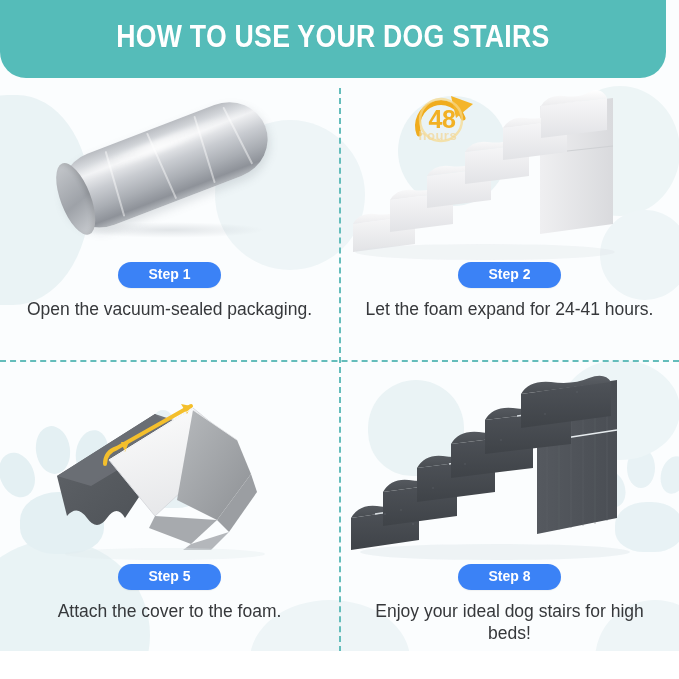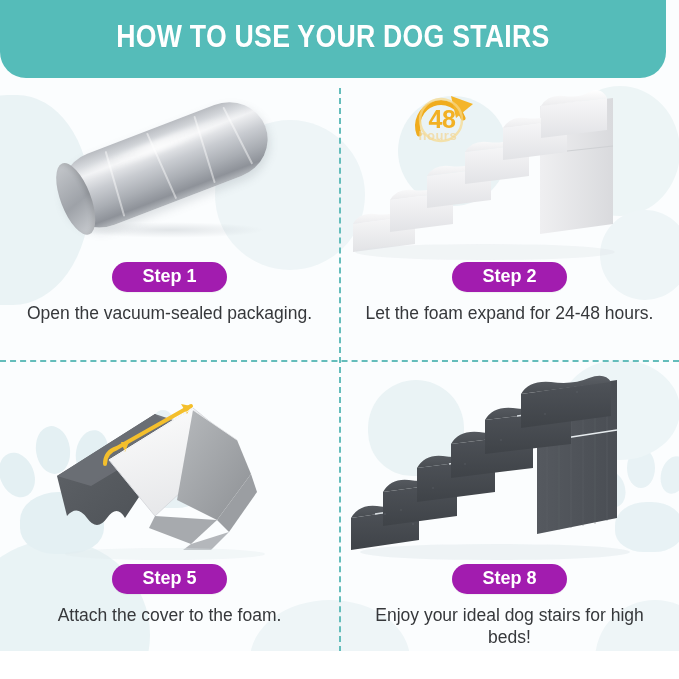--- a/index.html
+++ b/index.html
@@ -89,23 +89,23 @@
 
   .art {
     position: relative;
     width: 330px;
     height: 178px;
     margin-top: 4px;
   }
   .cell-3 .art, .cell-4 .art { height: 196px; margin-top: 6px; }
 
   .badge {
-    background: #a21caf;
+    background: #3b82f6;
     color: #ffffff;
-    font-size: 18px;
+    font-size: 14px;
     font-weight: bold;
     border-radius: 18px;
     padding: 5px 30px 6px 30px;
     line-height: 1.05;
     box-shadow: 0 1px 1px rgba(0,0,0,0.05);
   }
   .caption {
     margin-top: 10px;
     color: #36383b;
     font-size: 17.5px;
@@ -333,21 +333,21 @@
             <path d="M158 44 Q165 32 181 34 Q197 36 206 30 Q217 24 222 36 L158 44 Z" fill="url(#foamTop)"></path>
 
             <path d="M196 22 L262 14 L262 46 L196 54 Z" fill="url(#foamFront)"></path>
             <path d="M196 22 Q203 10 219 12 Q235 14 244 8 Q256 2 262 14 L196 22 Z" fill="url(#foamTop)"></path>
           </g>
 
           <ellipse cx="140" cy="168" rx="130" ry="8" fill="#dfe6e9" opacity="0.35"></ellipse>
         </svg>
       </div>
       <div class="badge">Step 2</div>
-      <div class="caption">Let the foam expand for 24-48 hours.</div>
+      <div class="caption">Let the foam expand for 24-41 hours.</div>
     </div>
 
     <div class="cell cell-3">
       <div class="art">
         <svg class="cover-art" viewBox="0 0 330 196">
           <defs>
             <linearGradient id="coverDark" x1="0" y1="0" x2="1" y2="1">
               <stop offset="0%" stop-color="#62666b"></stop>
               <stop offset="100%" stop-color="#4b4f54"></stop>
             </linearGradient>

